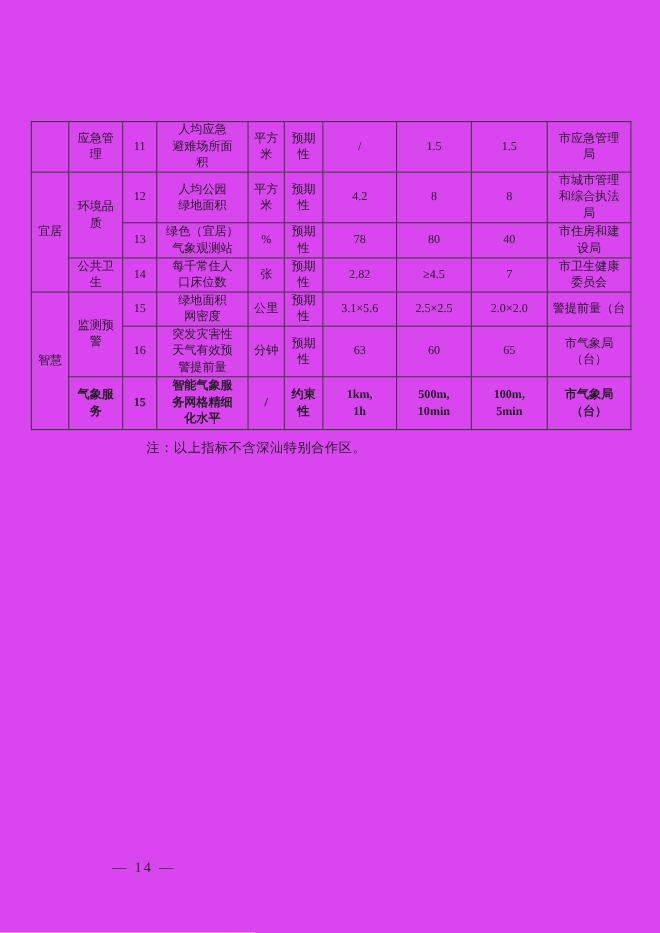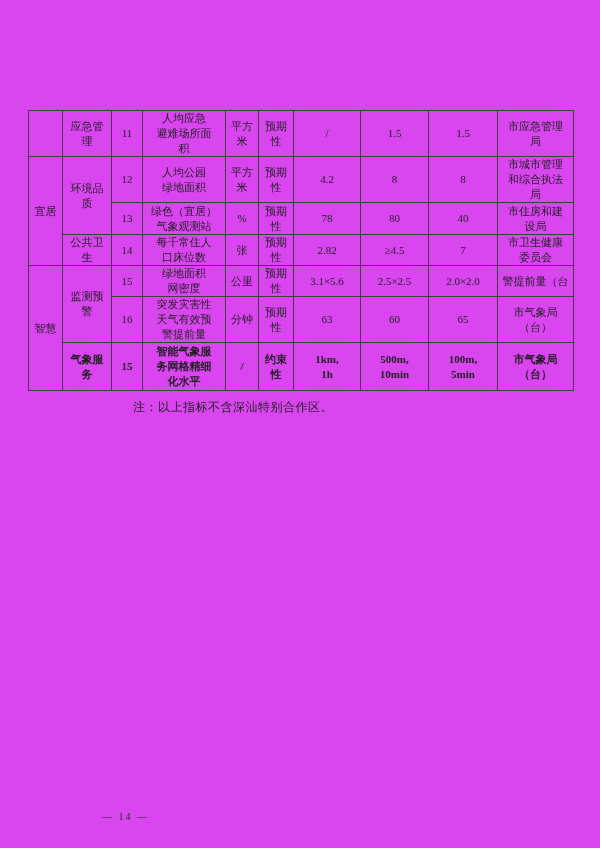--- a/index.html
+++ b/index.html
@@ -46,22 +46,22 @@
     left: 99px;
     top: 399px;
     font-size: 12px;
     letter-spacing: 0.5px;
     color: #1f1f1f;
     margin-left: 34px;
   }
   .page-number {
     position: absolute;
     left: 102px;
-    top: 811px;
-    font-size: 10px;
+    top: 781px;
+    font-size: 13px;
     letter-spacing: 2px;
     color: #2a2a2a;
   }
 </style>
 </head>
 <body>
 
 <div class="page">
 
   <table class="indicator-table">

